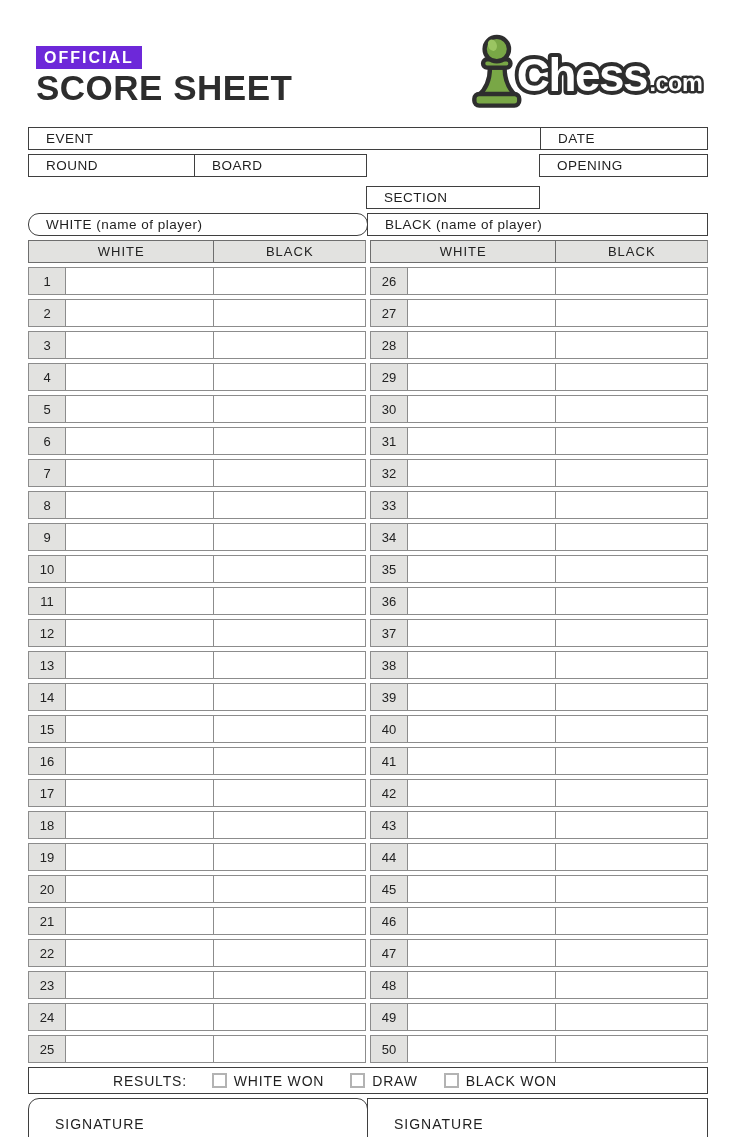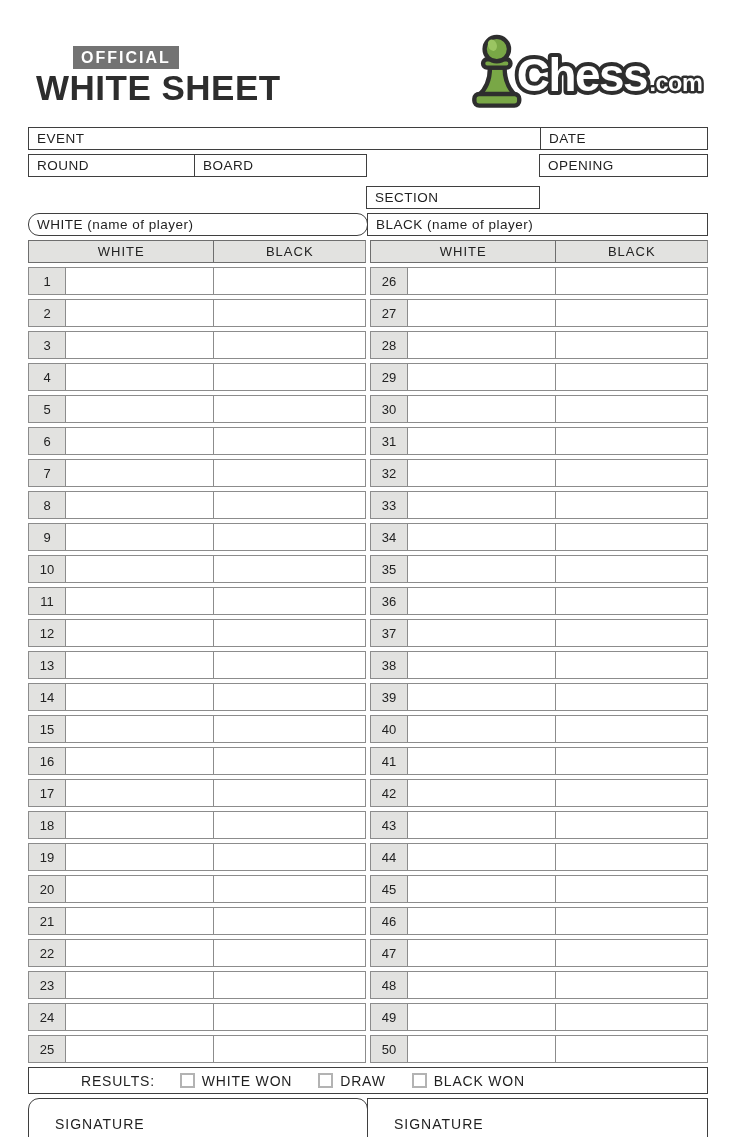--- a/index.html
+++ b/index.html
@@ -7,36 +7,36 @@
     width:736px;height:1137px;background:#ffffff;overflow:hidden;
     font-family:"Liberation Sans",sans-serif;color:#222;
     -webkit-font-smoothing:antialiased;
   }
   .page{position:relative;width:736px;height:1137px;}
 
   
   .top{position:relative;height:127px;}
   .title-block{position:absolute;left:36px;top:46px;}
   .badge{
-    display:inline-block;background:#737373;color:#fff;
+    display:inline-block;background:#6d28d9;color:#fff;
     font-weight:bold;font-size:16px;letter-spacing:2px;
-    padding:4px 8px 3px 8px;line-height:1;margin-left:37px;
+    padding:4px 8px 3px 8px;line-height:1;
   }
   .page-title{
     margin:1px 0 0 0;font-size:35px;font-weight:bold;color:#2d2d2d;
     letter-spacing:0.5px;line-height:1.0;
   }
   .logo{position:absolute;right:24px;top:30px;width:244px;height:84px;}
 
   
   .sheet{position:absolute;left:28px;top:127px;width:680px;}
   .frow{display:flex;margin-bottom:4px;}
   .fcell{
     box-sizing:border-box;border:1px solid #3f3f3f;background:#fff;
-    height:23px;display:flex;align-items:center;padding-left:8px;
+    height:23px;display:flex;align-items:center;padding-left:17px;
     font-size:13.5px;letter-spacing:0.5px;color:#1f1f1f;white-space:nowrap;
   }
   .fcell + .fcell{margin-left:-1px;}
 
   .w512{width:513px;} .w168{flex:1;}
   .w167{width:167px;} .w172{width:173px;} .w173{width:174px;margin-top:32px;}
   .w340{width:340px;border-radius:11px;} .wrest{flex:1;}
 
   
   .moves{display:flex;gap:4px;margin-bottom:4px;}
@@ -53,21 +53,21 @@
   .ghead{
     background:#e2e2e0;border-color:#6e6e6e;font-size:13px;letter-spacing:1px;
     color:#222;
   }
   .ghead.span2{grid-column:1 / 3;}
   .gnum{background:#e2e2e0;font-size:13px;color:#222;}
 
   
   .results{
     box-sizing:border-box;border:1px solid #3f3f3f;height:27px;width:680px;
-    display:flex;align-items:center;padding-left:52px;margin-bottom:4px;
+    display:flex;align-items:center;padding-left:84px;margin-bottom:4px;
     font-size:14px;letter-spacing:0.8px;color:#1f1f1f;
   }
   .results-label{margin-right:25px;}
   .opt{display:flex;align-items:center;margin-right:26px;white-space:nowrap;}
   .checkbox{
     box-sizing:border-box;width:15px;height:15px;border:2px solid #b3b3b3;
     background:#fff;margin-right:7px;flex:0 0 auto;
   }
 
   
@@ -76,21 +76,21 @@
   .logo text{font-family:"Liberation Sans",sans-serif;font-weight:bold;}
 </style>
 </head>
 <body>
 
 <div class="page">
 
   <div class="top">
     <div class="title-block">
       <span class="badge">OFFICIAL</span>
-      <h1 class="page-title">WHITE SHEET</h1>
+      <h1 class="page-title">SCORE SHEET</h1>
     </div>
 
     <div class="logo">
       <svg width="244" height="84" viewBox="0 0 250 84">
         <g>
           <text x="50" y="61" font-size="47" letter-spacing="-1.5" fill="#ffffff" stroke="#2e2e2e" stroke-width="8" paint-order="stroke" stroke-linejoin="round">Chess</text>
           <text x="186" y="61" font-size="24" letter-spacing="-0.5" fill="#ffffff" stroke="#2e2e2e" stroke-width="5" paint-order="stroke" stroke-linejoin="round">.com</text>
         </g>
         <g stroke="#2e2e2e" stroke-width="4.5" stroke-linejoin="round" fill="#79a746">
           <path d="M22.5,37.5 C22.5,50 17.5,60.5 10.5,66.5 L49.5,66.5 C42.5,60.5 37.5,50 37.5,37.5 Z"></path>

